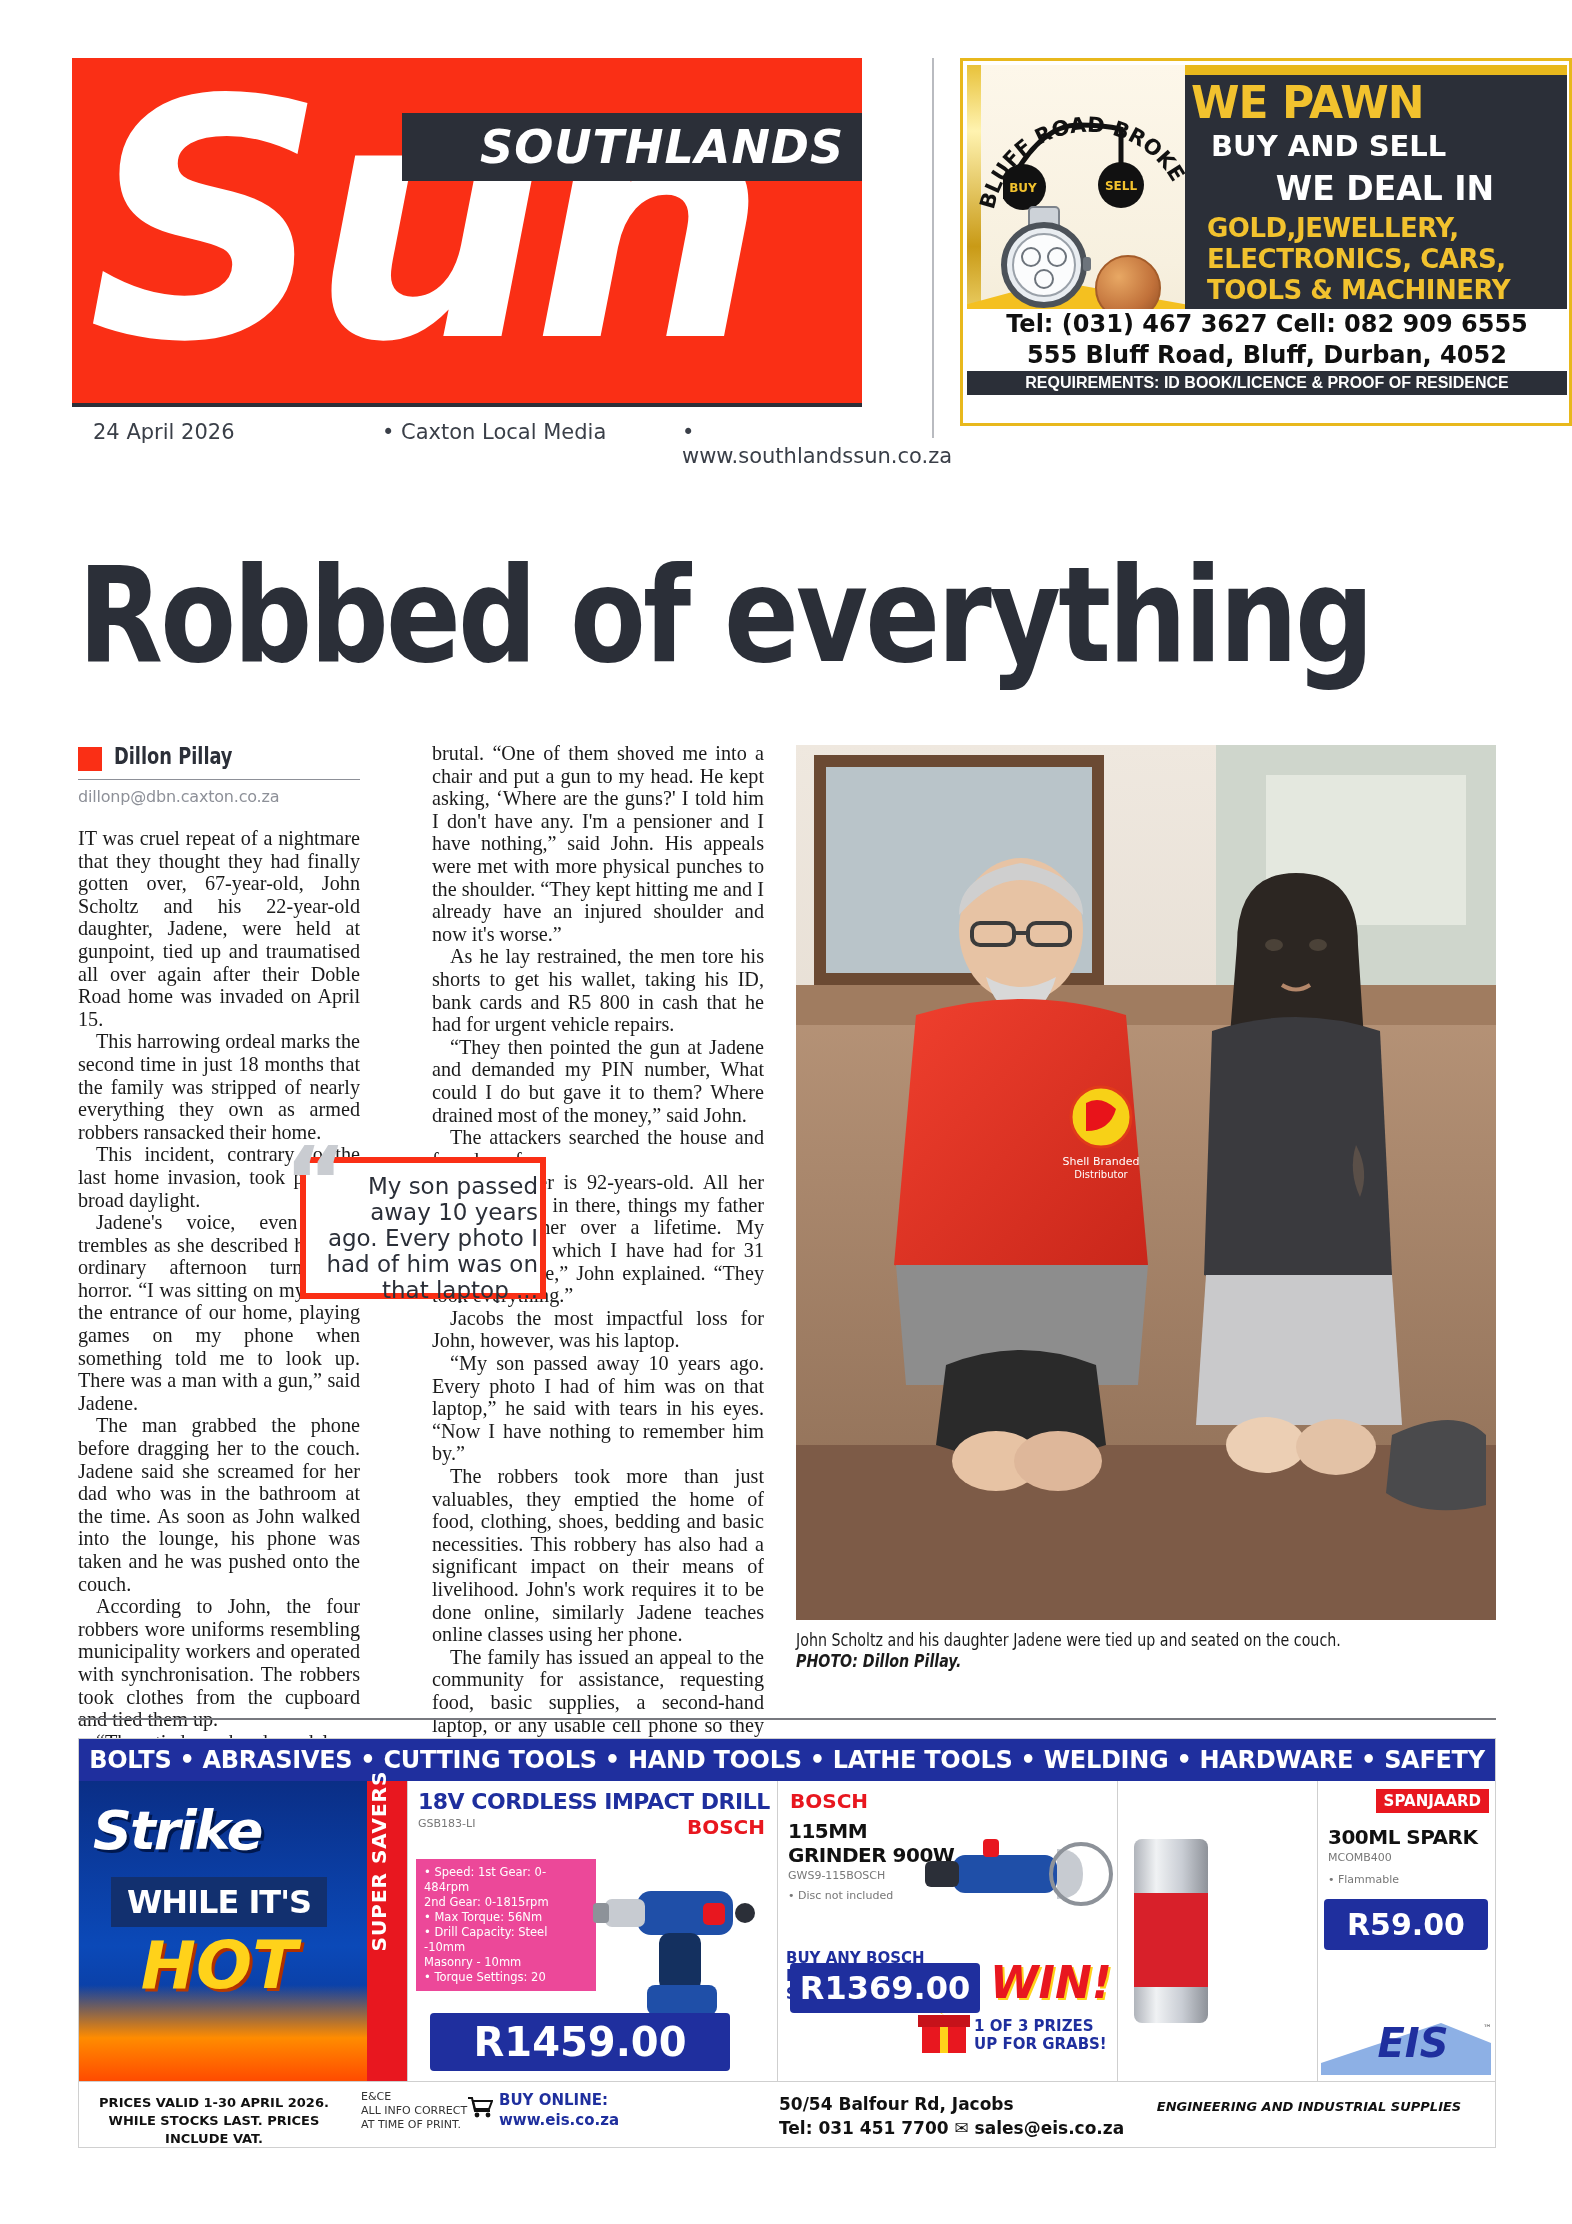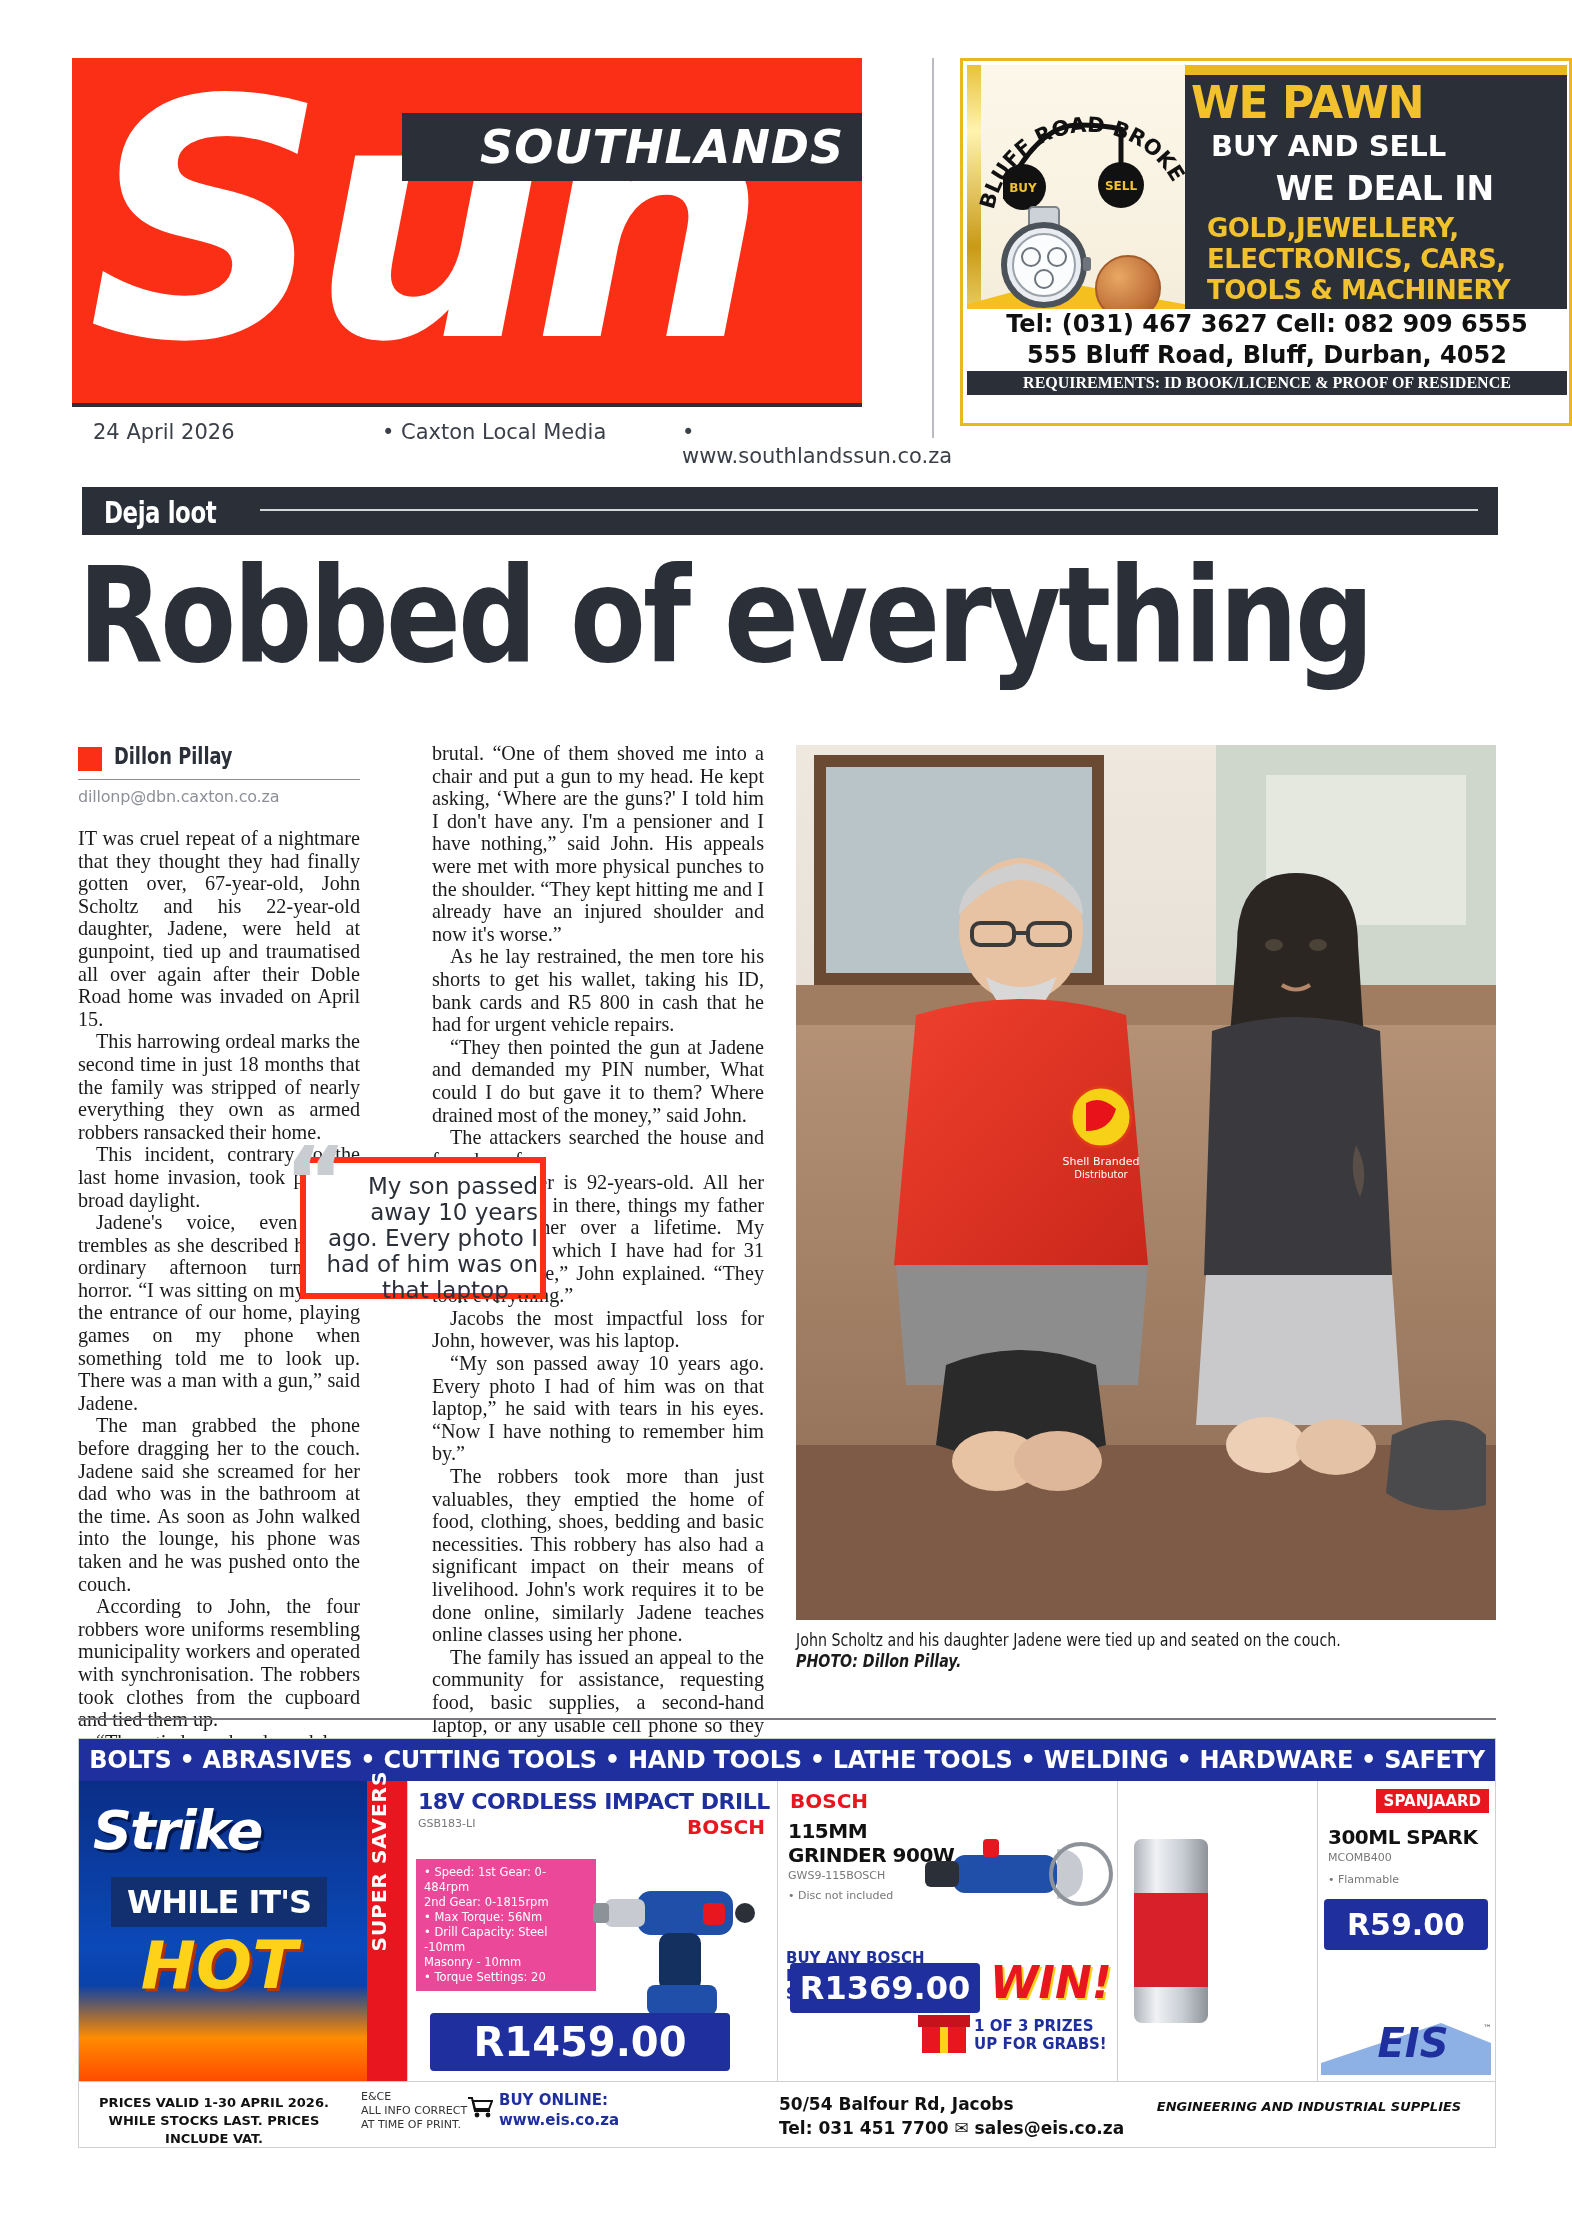--- a/index.html
+++ b/index.html
@@ -63,21 +63,21 @@
           font-family:"DejaVu Sans",sans-serif;font-weight:bold;font-size:33px;color:#ffffff;
           box-sizing:border-box;text-align:center;}
   .deal-lines{position:absolute;left:0;top:148px;width:382px;padding-left:22px;box-sizing:border-box;
           font-family:"DejaVu Sans",sans-serif;font-weight:bold;font-size:26px;color:#f2c22e;
           line-height:31px;letter-spacing:-0.5px;}
   .pawn-contact{position:absolute;left:4px;top:248px;width:600px;height:62px;background:#fff;
           text-align:center;}
   .pawn-contact div{font-family:"DejaVu Sans",sans-serif;font-weight:bold;font-size:24px;color:#101010;
           line-height:31px;}
   .pawn-req{position:absolute;left:4px;top:310px;width:600px;height:24px;background:#2b2f38;
-          text-align:center;font-family:Liberation Serif, serif;font-weight:bold;font-size:16px;
+          text-align:center;font-family:Liberation Sans, sans-serif;font-weight:bold;font-size:16px;
           color:#ffffff;line-height:24px;}
 
   
   .kicker{position:absolute;left:82px;top:487px;width:1416px;height:48px;background:#2b2f38;}
   .kicker-label{position:absolute;left:22px;top:2px;font-family:"DejaVu Sans Condensed","DejaVu Sans",sans-serif;
           font-weight:bold;font-size:31px;color:#fff;line-height:46px;letter-spacing:-0.5px;
           transform:scaleX(0.82);transform-origin:left center;}
   .kicker-rule{position:absolute;left:178px;top:22px;width:1218px;height:2px;background:#d4d6da;}
 
   
@@ -274,24 +274,20 @@
       </div>
 
       <div class="pawn-contact">
         <div>Tel: (031) 467 3627 Cell: 082 909 6555</div>
         <div>555 Bluff Road, Bluff, Durban, 4052</div>
       </div>
       <div class="pawn-req">REQUIREMENTS: ID BOOK/LICENCE &amp; PROOF OF RESIDENCE</div>
     </div>
   </div>
 
-  <div class="kicker">
-    <div class="kicker-label">Deja loot</div>
-    <div class="kicker-rule"></div>
-  </div>
 
   <div class="headline">Robbed of everything</div>
 
   <div class="byline">
     <div class="byline-square"></div>
     <div class="byline-name">Dillon Pillay</div>
     <div class="byline-rule"></div>
     <div class="byline-email">dillonp@dbn.caxton.co.za</div>
   </div>
 

